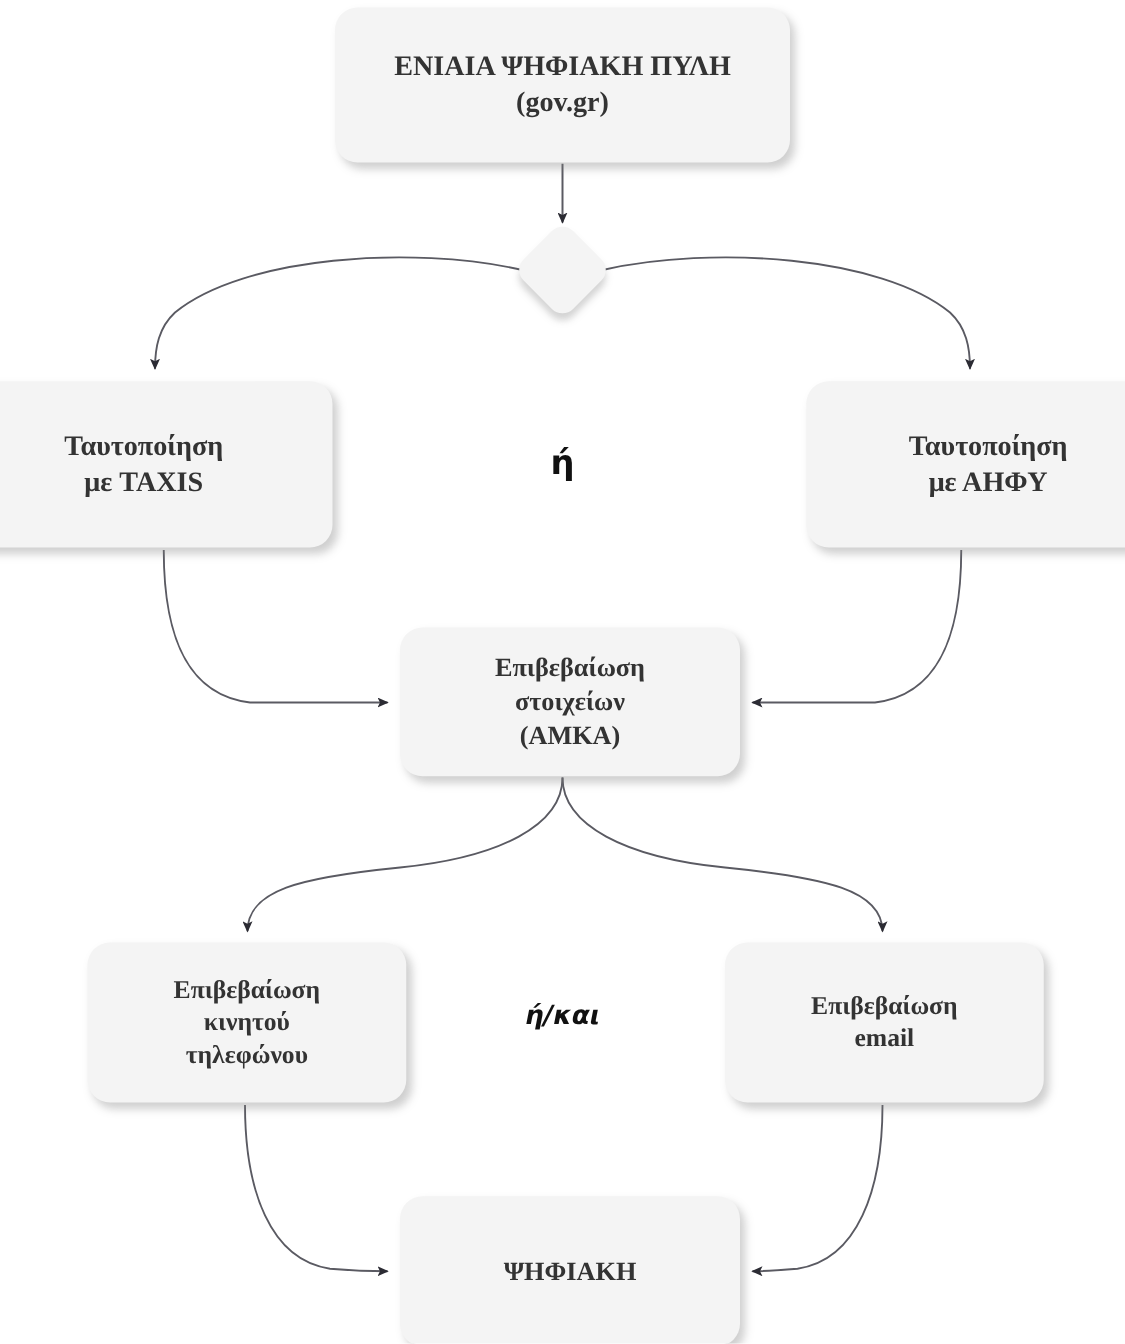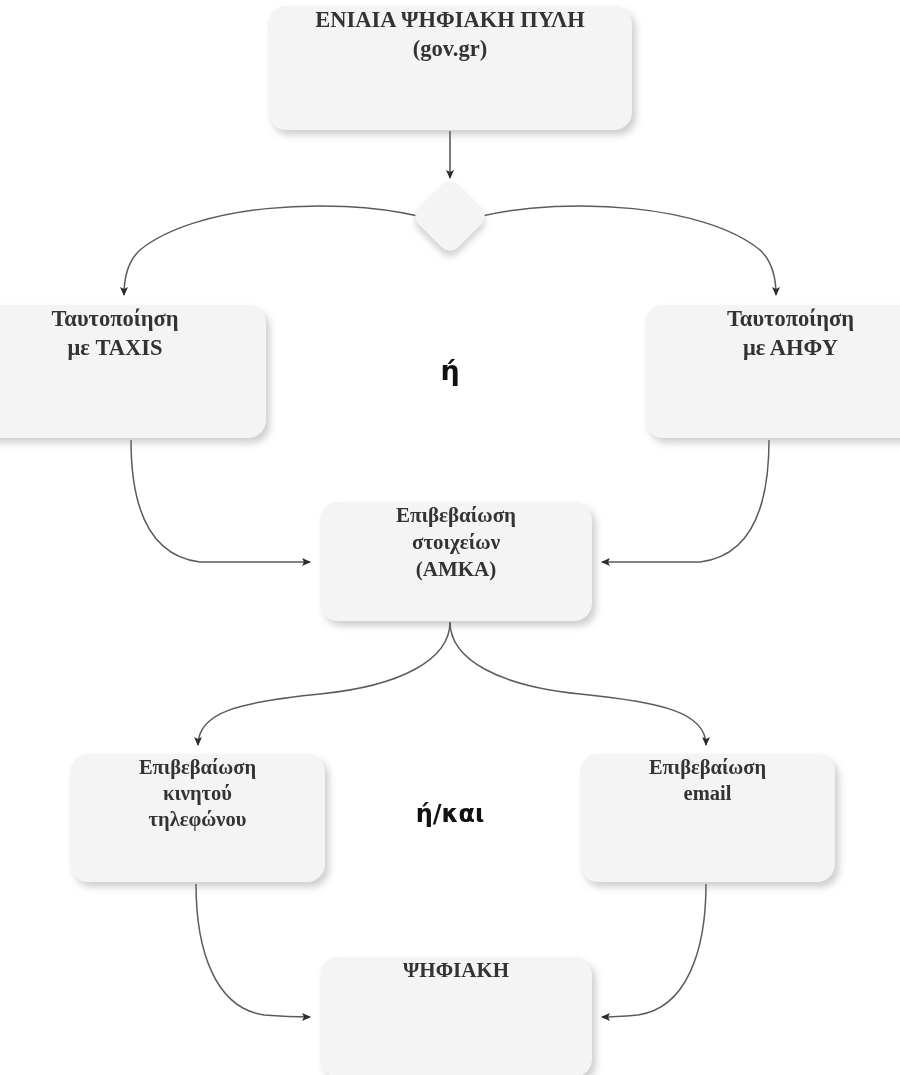--- a/index.html
+++ b/index.html
@@ -24,21 +24,21 @@
     height: 1075px;
     pointer-events: none;
   }
   .node {
     position: absolute;
     box-sizing: border-box;
     background: #f4f4f4;
     border-radius: 18px;
     box-shadow: 4px 5px 7px rgba(130,130,130,0.38);
     display: flex;
-    align-items: flex-start;
+    align-items: center;
     justify-content: center;
     text-align: center;
     color: #333333;
     font-weight: bold;
     font-family: "Liberation Serif", "DejaVu Serif", serif;
     z-index: 2;
   }
   .node .label {
     line-height: 1.28;
     padding: 0 10px;
@@ -65,21 +65,21 @@
   }
   .n-portal   { left: 268px; top: 6px;   width: 364px; height: 124px; font-size: 22.5px; }
   .n-taxis    { left: -36px; top: 305px; width: 302px; height: 133px; font-size: 22.5px; }
   .n-ahfy     { left: 645px; top: 305px; width: 291px; height: 133px; font-size: 22.5px; }
   .n-amka     { left: 320px; top: 502px; width: 272px; height: 119px; font-size: 21px; }
   .n-phone    { left: 70px;  top: 754px; width: 255px; height: 128px; font-size: 20.5px; }
   .n-email    { left: 580px; top: 754px; width: 255px; height: 128px; font-size: 20.5px; }
   .n-submit   { left: 320px; top: 957px; width: 272px; height: 120px; font-size: 21px; }
   .dia-1      { left: 422px; top: 188px; }
   .lbl-or     { left: 400px; top: 355px; width: 100px; font-size: 27px; }
-  .lbl-orand  { left: 375px; top: 800px; width: 150px; font-size: 24px; }
+  .lbl-orand  { left: 375px; top: 800px; width: 150px; font-size: 21px; font-style: italic; }
 </style>
 </head>
 <body>
 
 <div id="canvas">
 
   <svg id="edges" viewBox="0 0 900 1075" xmlns="http://www.w3.org/2000/svg">
     <defs>
       <marker id="arrowhead" markerWidth="9" markerHeight="8" refX="8" refY="4" orient="auto" markerUnits="userSpaceOnUse">
         <path d="M0,0 L9,4 L0,8 L2,4 Z" fill="#2b2b33"></path>

